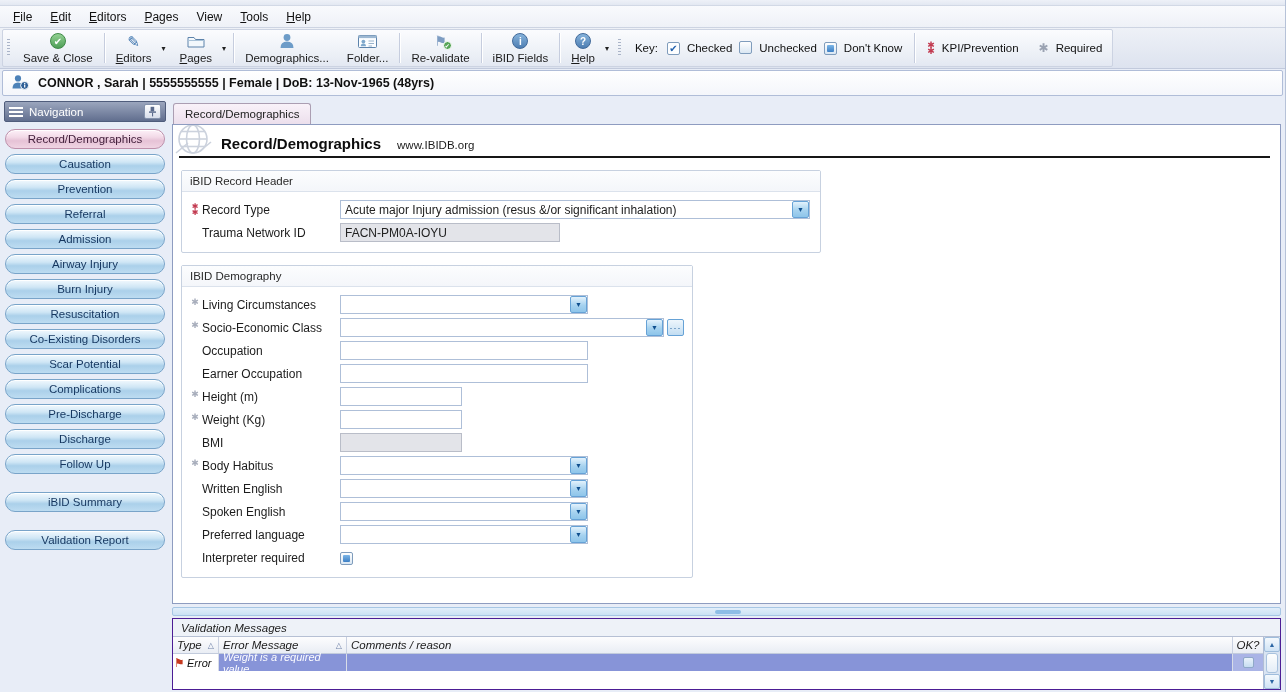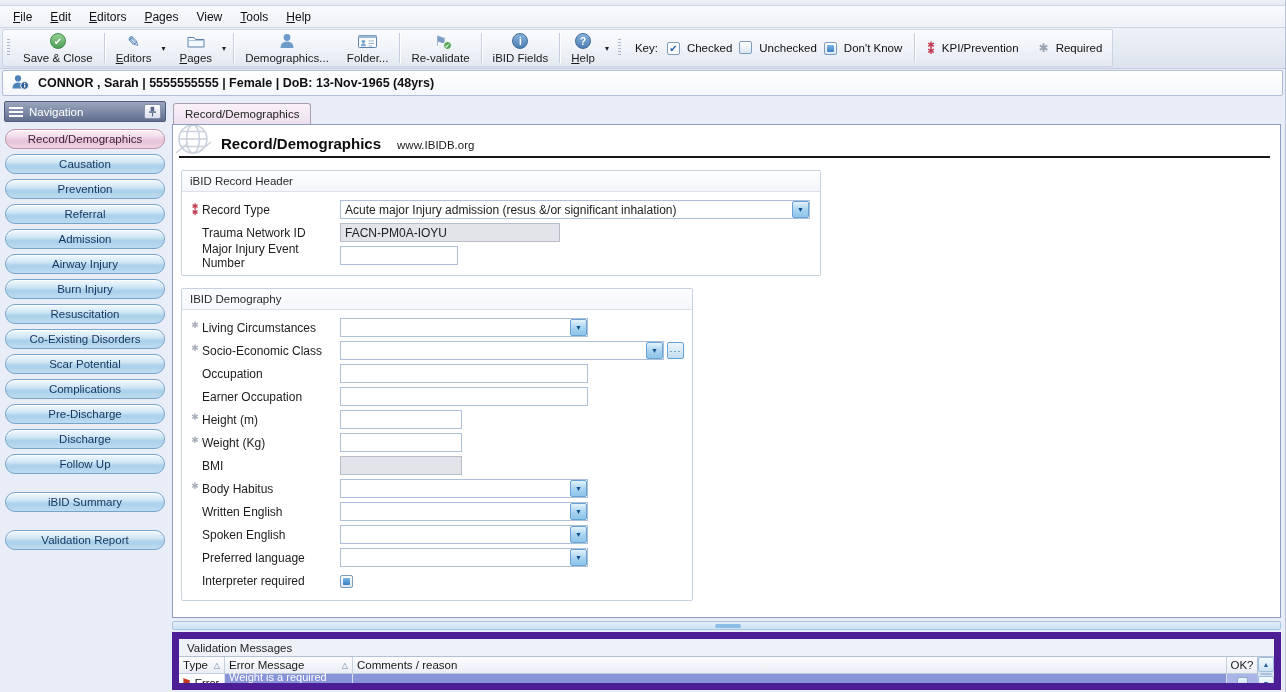--- a/index.html
+++ b/index.html
@@ -104,22 +104,22 @@
              justify-content:center; font-size:9px; letter-spacing:1px; align-self:center; }
   .cb-field { align-self:center; }
 
   
   .splitter { height:9px; flex:none; margin:3px 0 2px; background:linear-gradient(#e2eefa,#cbe2f4);
               border:1px solid #a6c6e4; border-radius:2px; position:relative; }
   .splitter::after { content:""; position:absolute; left:49%; top:2px; width:26px; height:4px;
                      background:#8dbde6; border-radius:2px; }
 
   
-  .validation { height:58px; flex:none; border:7px solid #4c1d95; background:#eef2f8; display:flex;
-                flex-direction:column; overflow:hidden; }
+  .validation { height:72px; flex:none; border:1px solid #4c1d95; background:#eef2f8; display:flex;
+                flex-direction:column; overflow:hidden;font-style:italic; }
   .v-title { padding:3px 8px 2px; font-size:11.5px; color:#222; }
   .v-grid { flex:1; display:flex; background:#fff; border-top:1px solid #b6c0d4; }
   .v-table { flex:1; min-width:0; display:flex; flex-direction:column; }
   .v-hrow { display:flex; height:17px; flex:none; background:linear-gradient(#fdfdfe,#e9edf4);
             border-bottom:1px solid #c2cbdc; font-size:11.5px; color:#1a1a1a; }
   .v-hcell { display:flex; align-items:center; justify-content:space-between; padding:0 4px;
              border-right:1px solid #c8d0e0; }
   .v-hcell.type { width:46px; flex:none; }
   .v-hcell.msg { width:128px; flex:none; }
   .v-hcell.comments { flex:1; justify-content:flex-start; }
@@ -387,25 +387,20 @@
                   <div class="ctl select" style="width: 470px;">
                     <span class="sel-value">Acute major Injury admission (resus &amp;/or significant inhalation)</span>
                     <span class="dd-btn">▼</span>
                   </div>
                 </div>
                 <div class="field-row">
                   <span class="mk"></span>
                   <span class="field-label">Trauma Network ID</span>
                   <div class="ctl readonly" style="width: 220px;">FACN-PM0A-IOYU</div>
                 </div>
-                <div class="field-row">
-                  <span class="mk"></span>
-                  <span class="field-label">Major Injury Event Number</span>
-                  <input class="ctl" type="text" value="" style="width: 118px;">
-                </div>
               </div>
             </div>
             <div class="groupbox" style="width: 512px;">
               <div class="groupbox-title">IBID Demography</div>
               <div class="groupbox-body">
                 <div class="field-row">
                   <span class="mk req">✱</span>
                   <span class="field-label">Living Circumstances</span>
                   <div class="ctl select" style="width: 248px;">
                     <span class="sel-value"></span>

